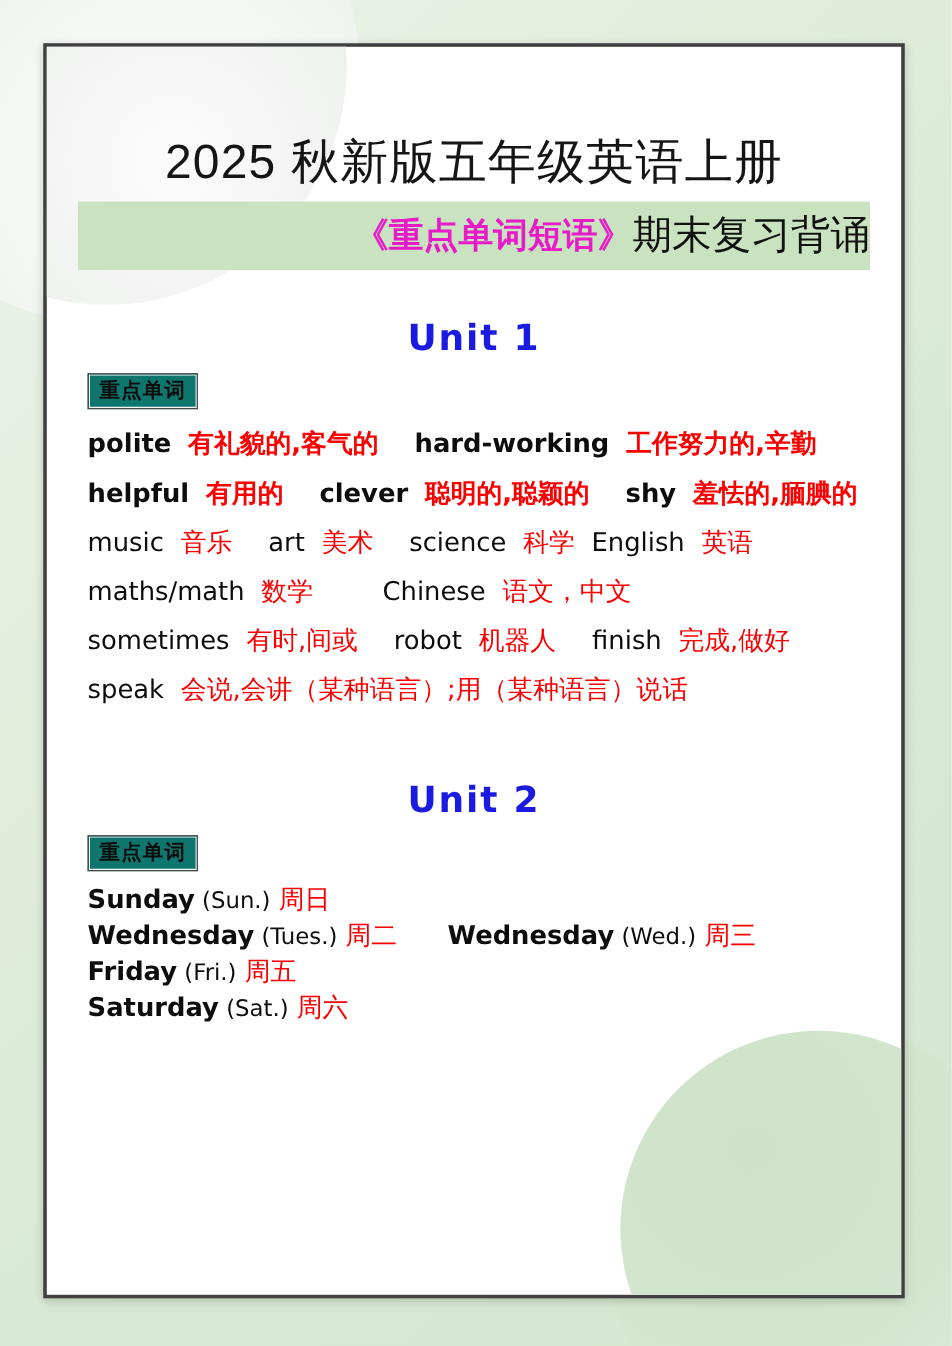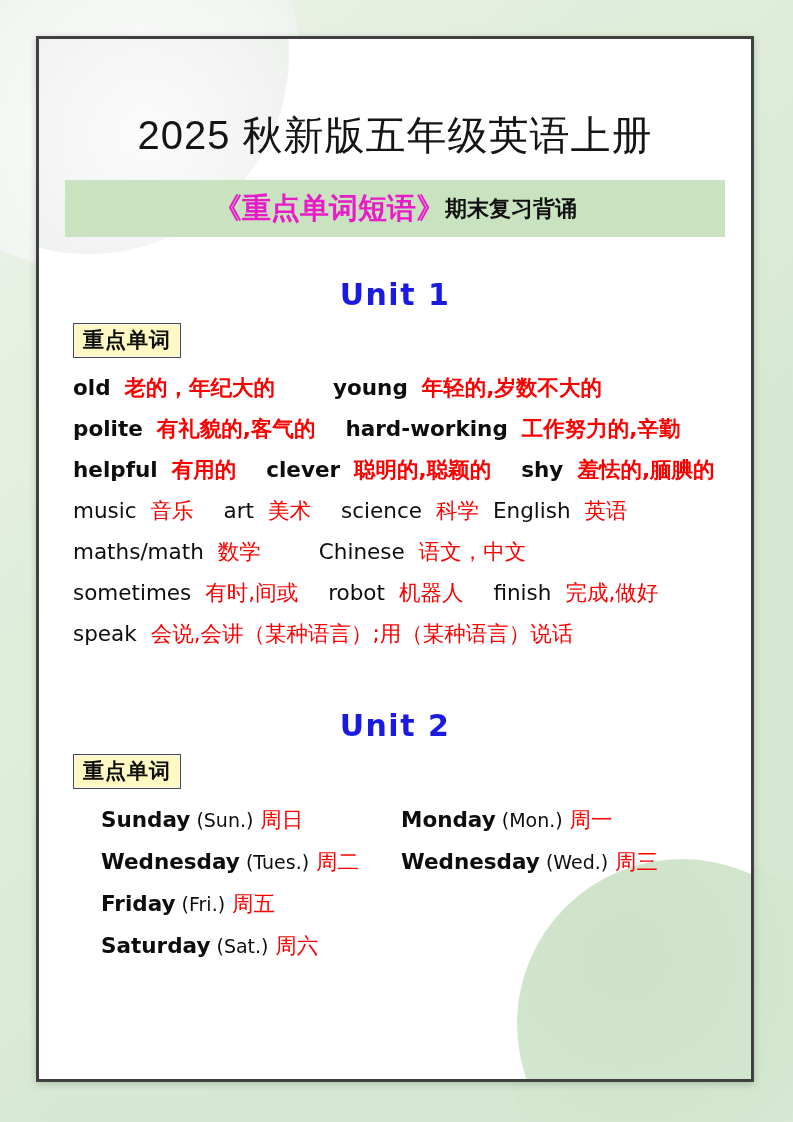--- a/index.html
+++ b/index.html
@@ -92,38 +92,38 @@
     font-weight: 400;
     color: #151515;
     letter-spacing: 1px;
     margin-top: 74px;
     line-height: 1.1;
     white-space: nowrap;
   }
 
   
   .subtitle-band {
-    margin-top: 23px;
+    margin-top: 11px;
     background: #c9e3c0;
     height: 57px;
     display: flex;
     align-items: center;
-    justify-content: center;
+    justify-content: flex-end;
     white-space: nowrap;
   }
   .subtitle-mag {
     color: #e81bc8;
     font-size: 29px;
     font-weight: 700;
     font-family: "Liberation Sans", sans-serif;
   }
   .subtitle-blk {
     color: #111111;
-    font-size: 22px;
-    font-weight: 700;
+    font-size: 33px;
+    font-weight: 400;
     font-family: "Liberation Sans", sans-serif;
   }
 
   
   .unit-heading {
     text-align: center;
     color: #1a1ae0;
     font-size: 30px;
     font-weight: 700;
     font-family: "DejaVu Sans", sans-serif;
@@ -132,26 +132,26 @@
   .unit1-heading { margin-top: 40px; }
   .unit2-heading { margin-top: 54px; }
 
   
   .badge-row {
     margin-top: 11px;
     padding-left: 8px;
   }
   .badge {
     display: inline-block;
-    background: #fef9c3;
+    background: #0f766e;
     border: 1px solid #4a4a4a;
     box-shadow: inset 0 0 0 1px #f5f5f5;
     padding: 2px 9px 3px 9px;
     font-family: "DejaVu Serif", serif;
-    font-size: 21px;
+    font-size: 17px;
     font-weight: 700;
     color: #0d0d0d;
     letter-spacing: 1px;
   }
 
   
   .wordlist { margin-top: 9px; padding-left: 8px; }
   .wline {
     font-size: 21.5px;
     line-height: 41px;
@@ -163,23 +163,22 @@
   .en  { color: #0d0d0d; }
   .cn  { color: #fb0000; }
   .gap-s { display: inline-block; width: 14px; }
   .gap-m { display: inline-block; width: 30px; }
   .gap-l { display: inline-block; width: 58px; }
 
   
   .daygrid { margin-top: 10px; padding-left: 8px; }
   .dayrow {
     display: flex;
-    line-height: 41px;
-    white-space: nowrap;
-    margin-left: 28px;
+    line-height: 30px;
+    white-space: nowrap;
   }
   .daycell { font-size: 21.5px; font-family: "DejaVu Sans", "Liberation Sans", sans-serif; }
   .daycell.c1 { width: 300px; }
   .day-en { font-weight: 700; color: #0d0d0d; }
   .day-abbr { font-weight: 400; color: #0d0d0d; font-size: 19px; }
   .day-cn { color: #fb0000; }
 </style>
 </head>
 <body>
 
@@ -201,39 +200,37 @@
         <span class="subtitle-blk">期末复习背诵</span>
     </div>
 
     <div class="unit-heading unit1-heading">Unit 1</div>
 
     <div class="badge-row">
       <span class="badge">重点单词</span>
     </div>
 
     <div class="wordlist" id="unit1-wordlist">
-        <div class="wline bold"><span class="en">old</span><span class="gap-s"></span><span class="cn">老的，年纪大的</span><span class="gap-l"></span><span class="en">young</span><span class="gap-s"></span><span class="cn">年轻的,岁数不大的</span></div>
         <div class="wline bold"><span class="en">polite</span><span class="gap-s"></span><span class="cn">有礼貌的,客气的</span><span class="gap-m"></span><span class="en">hard-working</span><span class="gap-s"></span><span class="cn">工作努力的,辛勤</span></div>
         <div class="wline bold"><span class="en">helpful</span><span class="gap-s"></span><span class="cn">有用的</span><span class="gap-m"></span><span class="en">clever</span><span class="gap-s"></span><span class="cn">聪明的,聪颖的</span><span class="gap-m"></span><span class="en">shy</span><span class="gap-s"></span><span class="cn">羞怯的,腼腆的</span></div>
         <div class="wline"><span class="en">music</span><span class="gap-s"></span><span class="cn">音乐</span><span class="gap-m"></span><span class="en">art</span><span class="gap-s"></span><span class="cn">美术</span><span class="gap-m"></span><span class="en">science</span><span class="gap-s"></span><span class="cn">科学</span><span class="gap-s"></span><span class="en">English</span><span class="gap-s"></span><span class="cn">英语</span></div>
         <div class="wline"><span class="en">maths/math</span><span class="gap-s"></span><span class="cn">数学</span><span class="gap-l"></span><span class="en">Chinese</span><span class="gap-s"></span><span class="cn">语文，中文</span></div>
         <div class="wline"><span class="en">sometimes</span><span class="gap-s"></span><span class="cn">有时,间或</span><span class="gap-m"></span><span class="en">robot</span><span class="gap-s"></span><span class="cn">机器人</span><span class="gap-m"></span><span class="en">finish</span><span class="gap-s"></span><span class="cn">完成,做好</span></div>
         <div class="wline"><span class="en">speak</span><span class="gap-s"></span><span class="cn">会说,会讲（某种语言）;用（某种语言）说话</span></div>
       </div>
 
     <div class="unit-heading unit2-heading">Unit 2</div>
 
     <div class="badge-row">
       <span class="badge">重点单词</span>
     </div>
 
     <div class="daygrid" id="unit2-daygrid">
         <div class="dayrow">
           <div class="daycell c1"><span class="day-en">Sunday</span><span class="day-abbr"> (Sun.)</span><span class="day-cn"> 周日</span></div>
-          <div class="daycell"><span class="day-en">Monday</span><span class="day-abbr"> (Mon.)</span><span class="day-cn"> 周一</span></div>
         </div>
         <div class="dayrow">
           <div class="daycell c1"><span class="day-en">Wednesday</span><span class="day-abbr"> (Tues.)</span><span class="day-cn"> 周二</span></div>
           <div class="daycell"><span class="day-en">Wednesday</span><span class="day-abbr"> (Wed.)</span><span class="day-cn"> 周三</span></div>
         </div>
         <div class="dayrow">
           <div class="daycell"><span class="day-en">Friday</span><span class="day-abbr"> (Fri.)</span><span class="day-cn"> 周五</span></div>
         </div>
         <div class="dayrow">
           <div class="daycell c1"><span class="day-en">Saturday</span><span class="day-abbr"> (Sat.)</span><span class="day-cn"> 周六</span></div>

